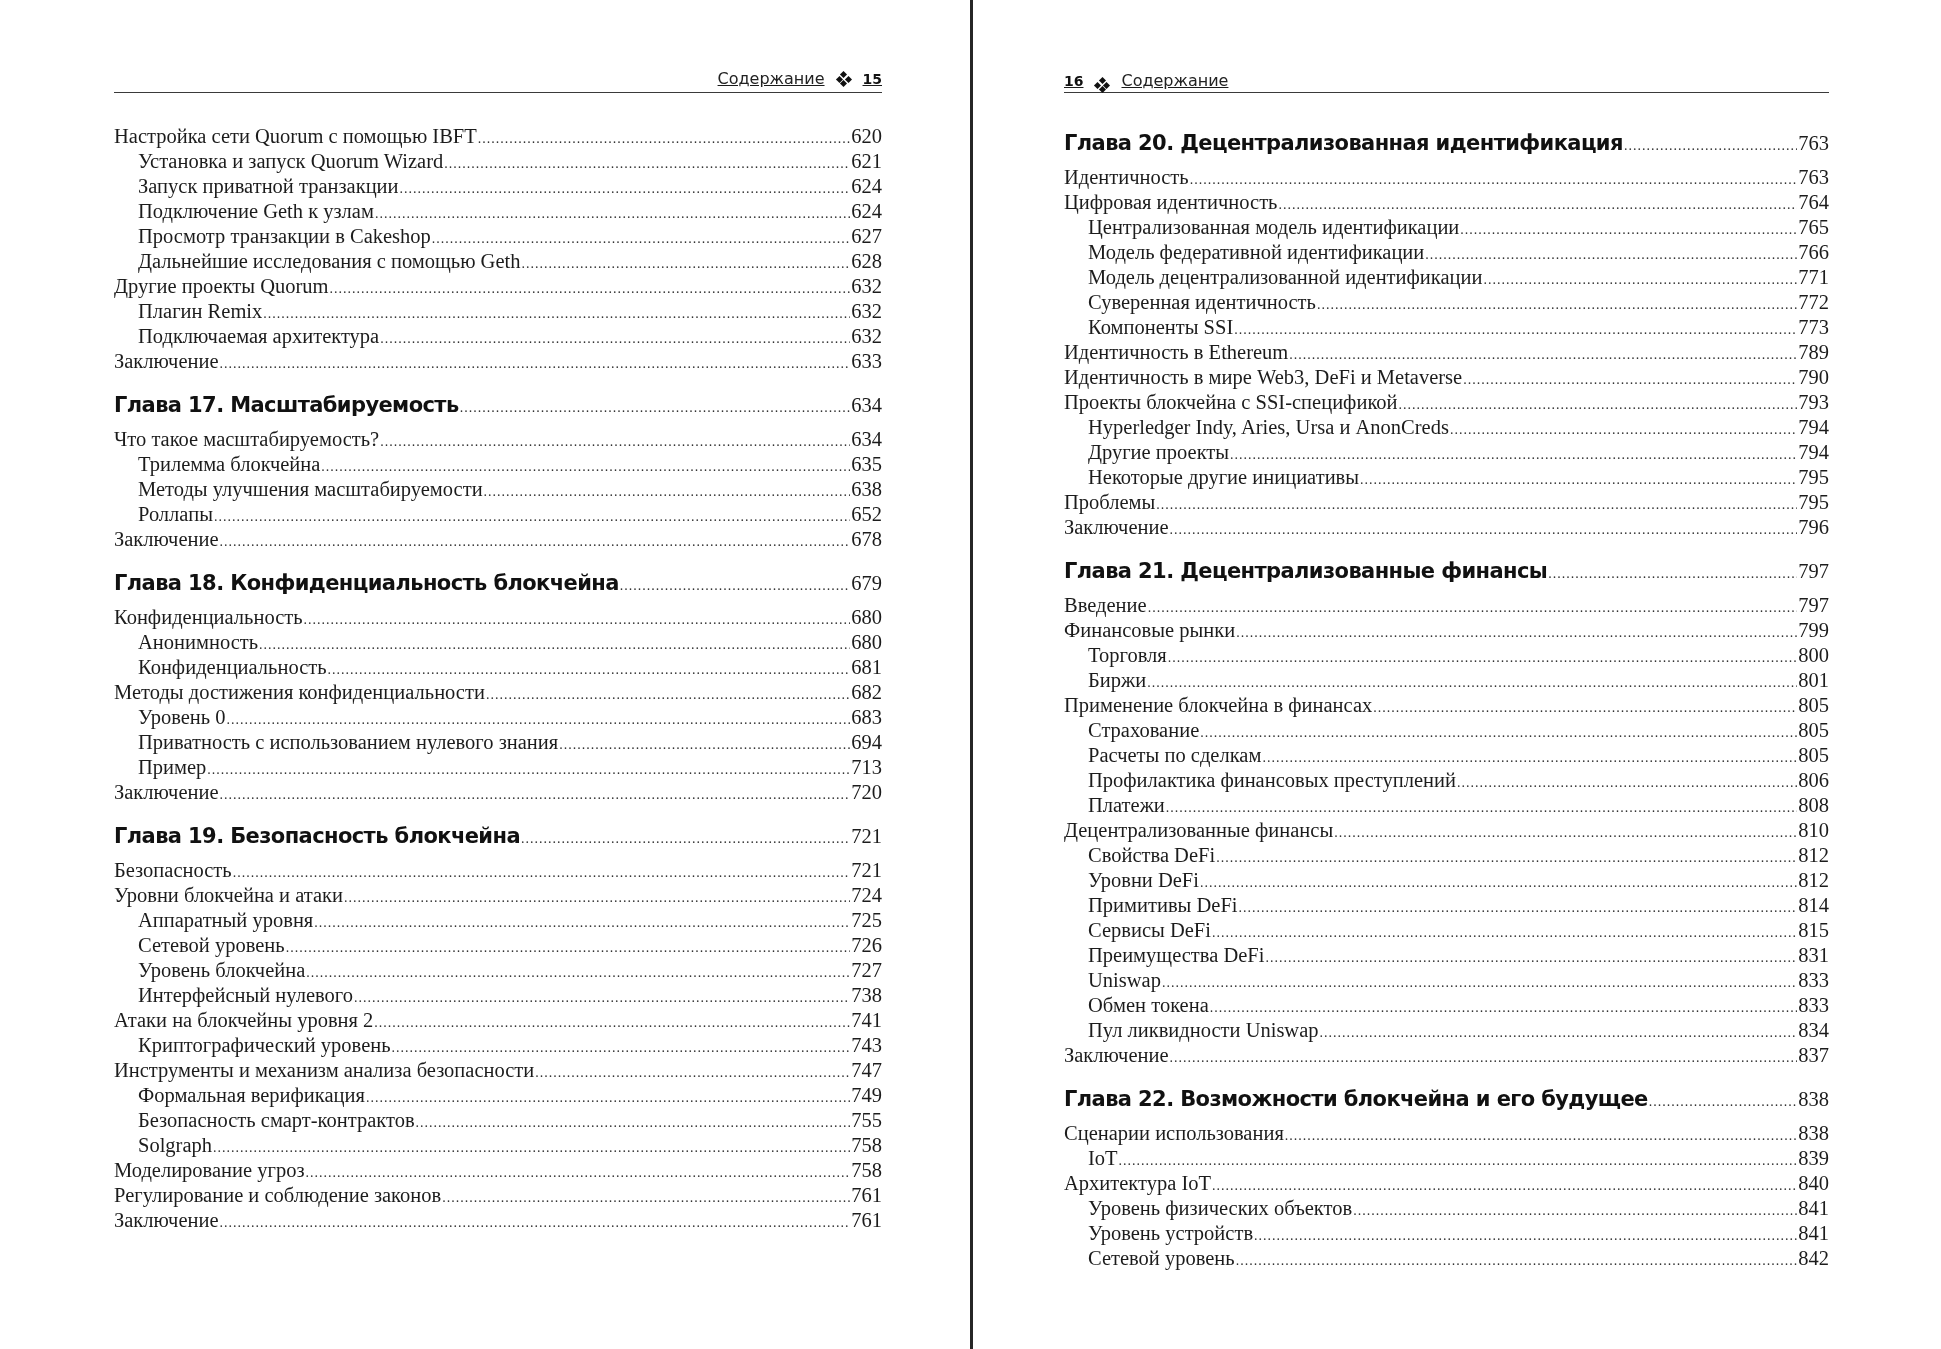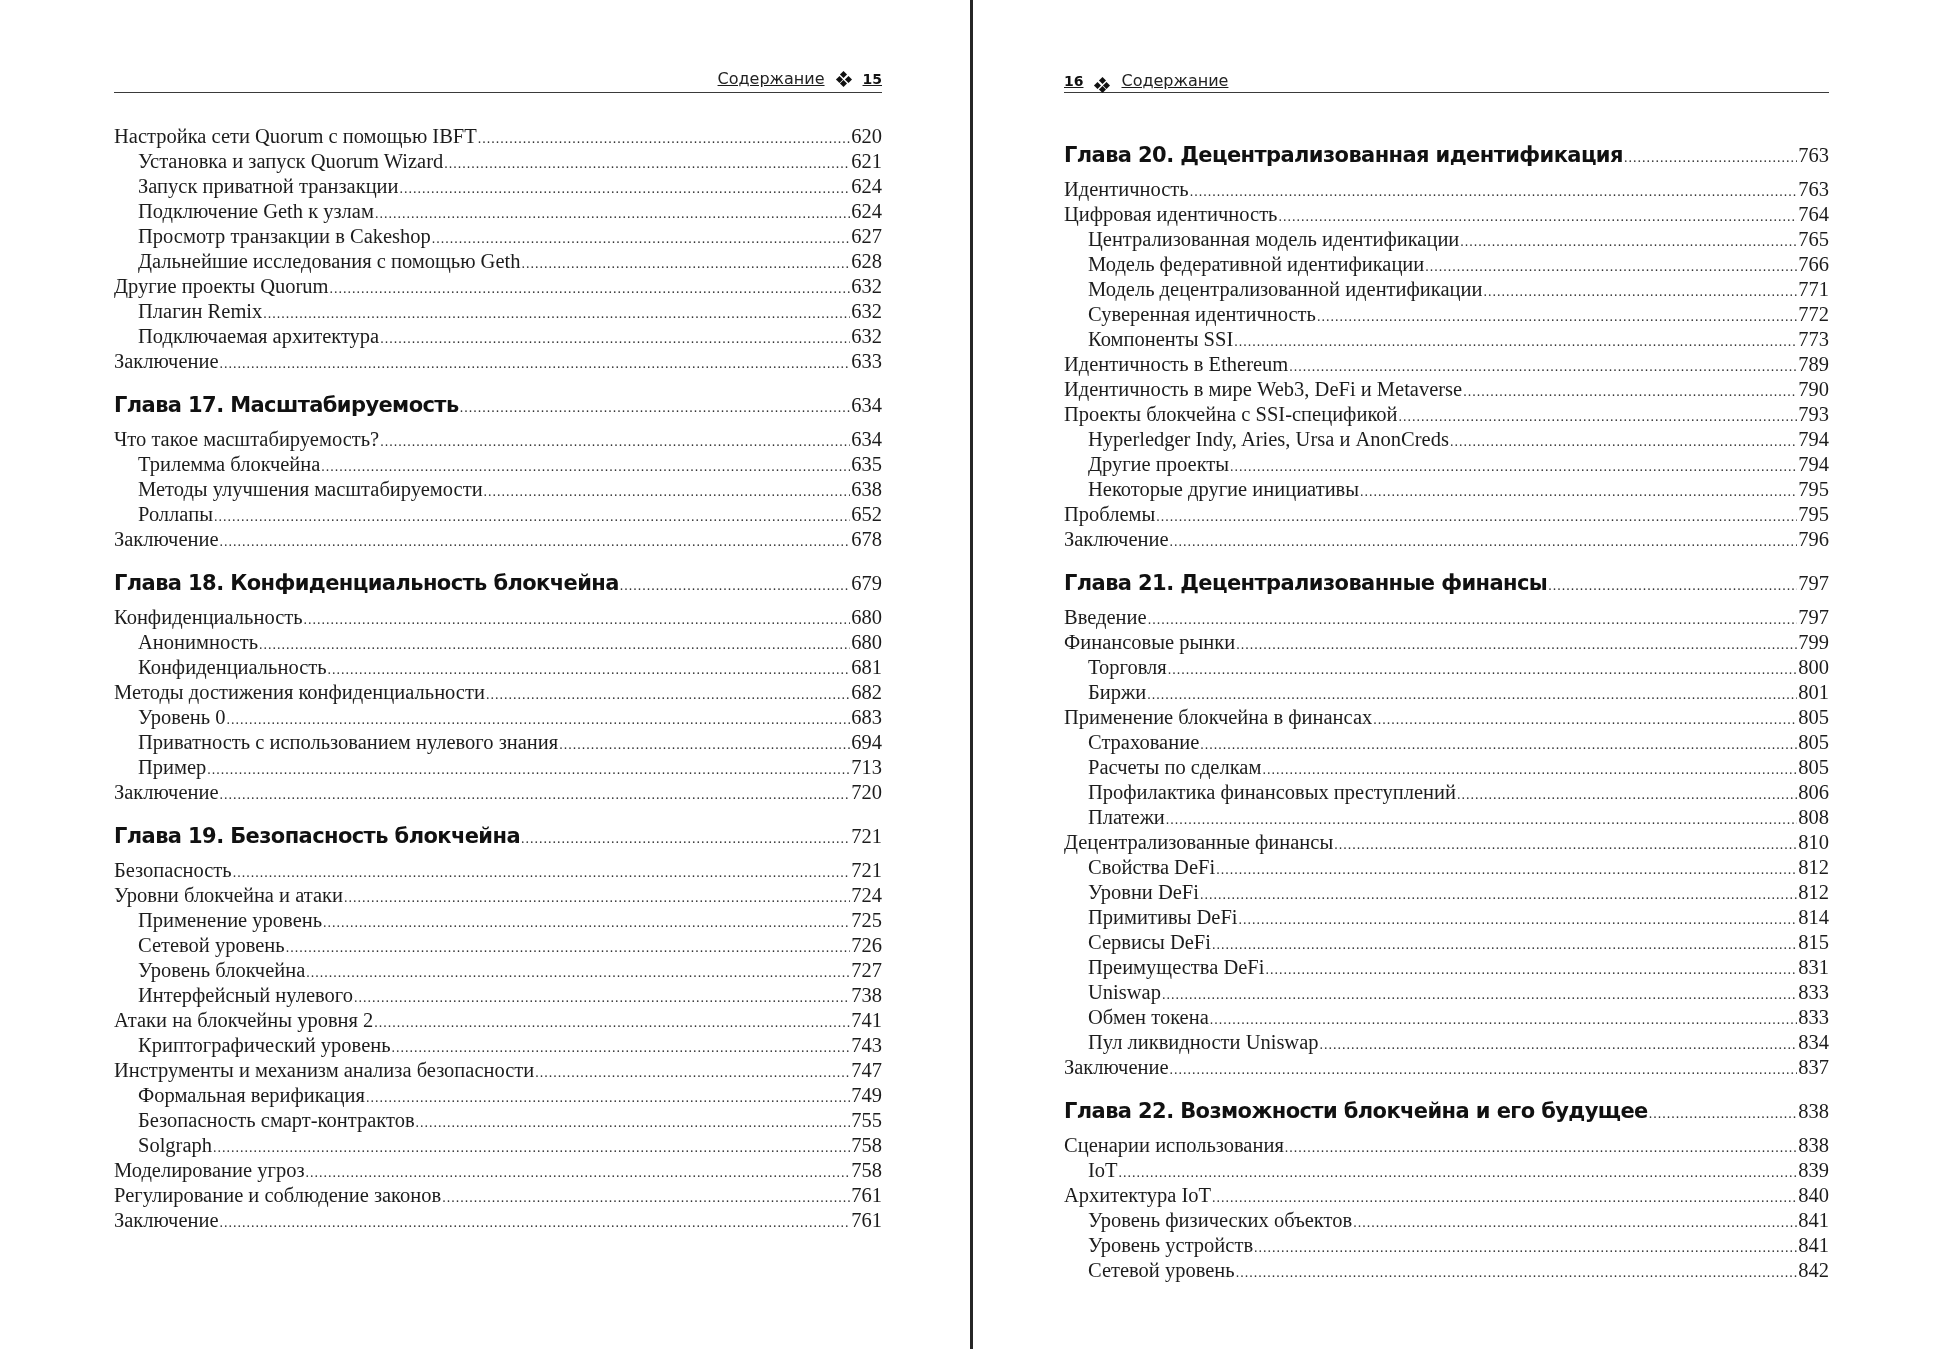--- a/index.html
+++ b/index.html
@@ -25,21 +25,21 @@
   .row { display:flex; align-items:baseline; height:25px; line-height:25px;
     font-family:"Liberation Serif", "DejaVu Serif", serif; font-size:20.5px; color:#1c1c1c; white-space:nowrap; }
   .row.l2 { padding-left:24px; }
   .row .t { flex:0 0 auto; }
   .row .dots { flex:1 1 auto; overflow:hidden; margin:0 1px; color:#333; letter-spacing:1px; font-size:14px; }
   .row .dots::before { content:"........................................................................................................................................................................................................................................"; }
   .row .p { flex:0 0 auto; }
   .chapter { margin-top:16px; margin-bottom:6px; height:31px; line-height:31px; }
   .chapter .t { font-family:"DejaVu Sans", sans-serif; font-weight:bold; font-size:21px; letter-spacing:-0.6px; color:#111; }
   .chapter .p { font-family:"Liberation Serif", serif; font-size:20.5px; }
-  .chapter.first { margin-top:16px; }
+  .chapter.first { margin-top:4px; }
 </style>
 </head>
 <body>
 
 <div class="divider"></div>
 
 <div class="page left">
   <div class="running-head">
     <span class="rh-title">Содержание</span>
     <span class="rh-orn">
@@ -185,21 +185,21 @@
         <span class="t">Безопасность</span>
         <span class="dots"></span>
         <span class="p">721</span>
       </div>
       <div class="row l1">
         <span class="t">Уровни блокчейна и атаки</span>
         <span class="dots"></span>
         <span class="p">724</span>
       </div>
       <div class="row l2">
-        <span class="t">Применение уровень</span>
+        <span class="t">Аппаратный уровня</span>
         <span class="dots"></span>
         <span class="p">725</span>
       </div>
       <div class="row l2">
         <span class="t">Сетевой уровень</span>
         <span class="dots"></span>
         <span class="p">726</span>
       </div>
       <div class="row l2">
         <span class="t">Уровень блокчейна</span>

